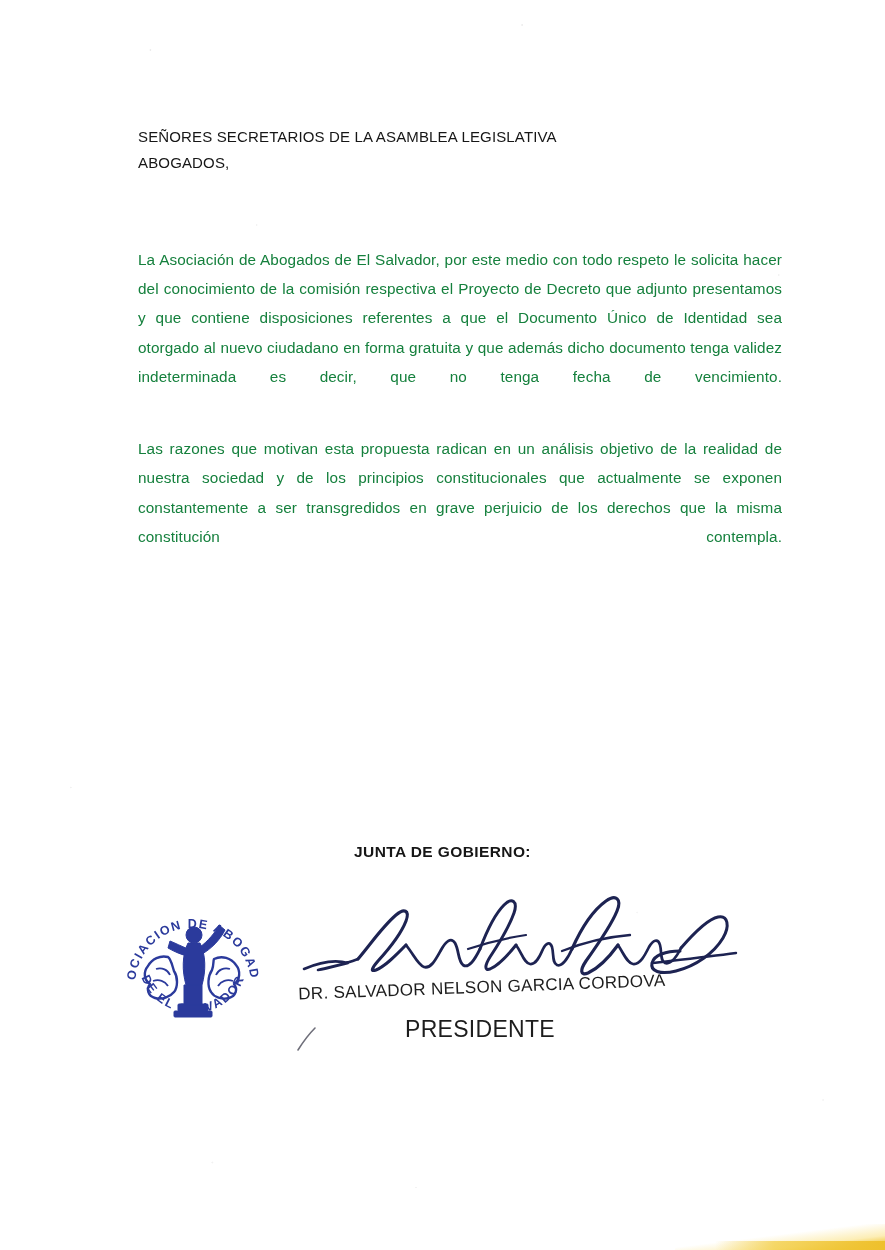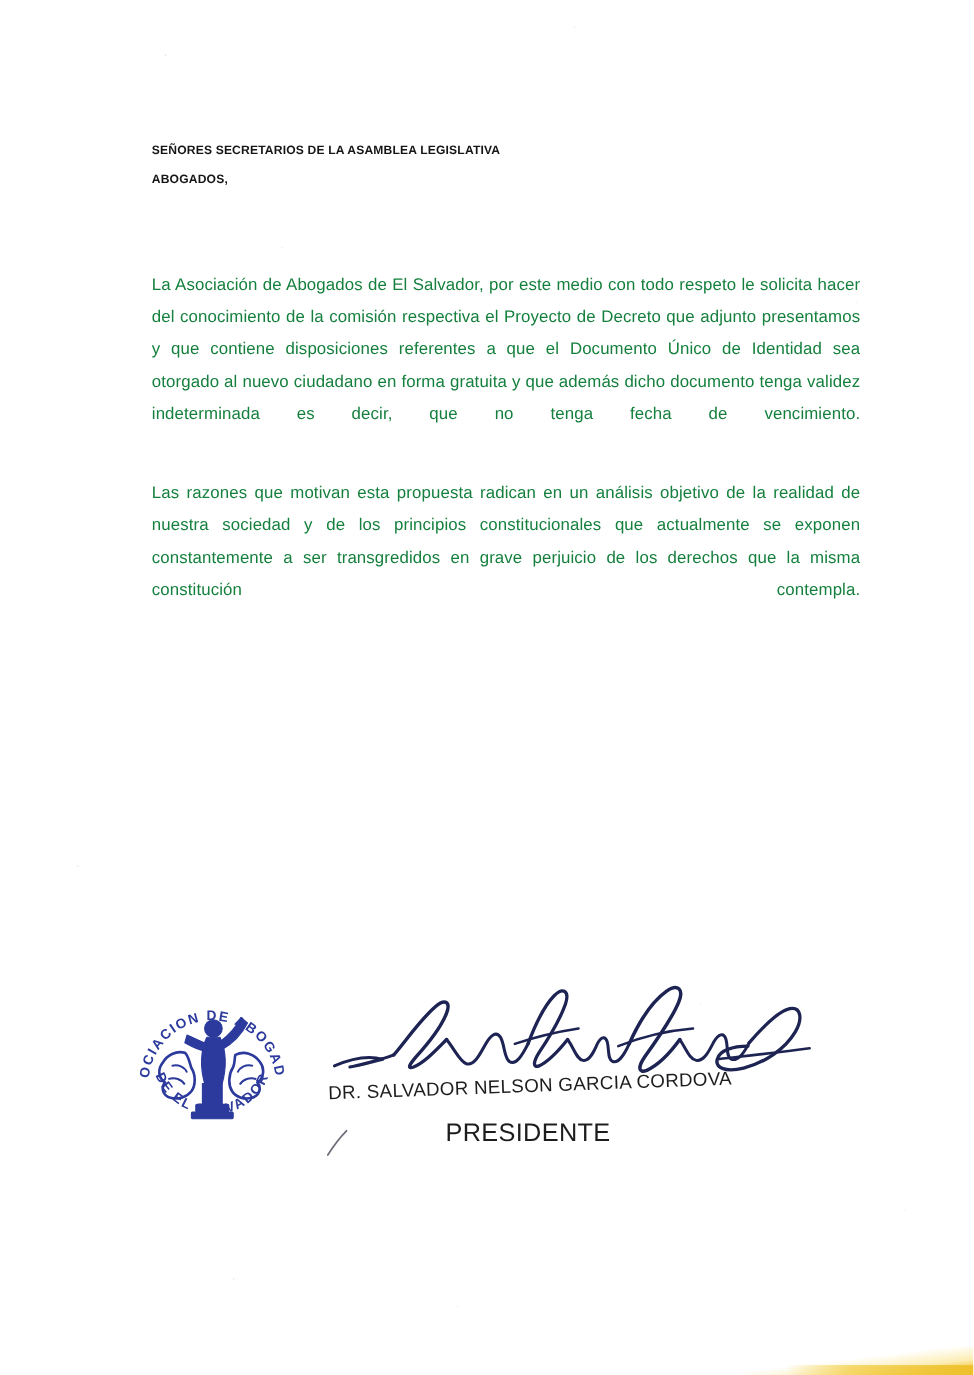--- a/index.html
+++ b/index.html
@@ -38,22 +38,22 @@
   }
 
   
   .addressee {
     position: absolute;
     left: 138px;
     top: 124px;
     width: 680px;
   }
   .addressee-line {
-    font-size: 11px;
-    font-weight: bold;
+    font-size: 15px;
+    font-weight: normal;
     letter-spacing: 0.15px;
     line-height: 26px;
     color: #161616;
     white-space: nowrap;
   }
 
   
   .body-block {
     position: absolute;
     left: 138px;
@@ -188,20 +188,21 @@
   <div class="addressee">
     <div class="addressee-line">SEÑORES SECRETARIOS DE LA ASAMBLEA LEGISLATIVA</div>
     <div class="addressee-line">ABOGADOS,</div>
   </div>
 
   <div class="body-block">
     <p class="para">La Asociación de Abogados de El Salvador, por este medio con todo respeto le solicita hacer del conocimiento de la comisión respectiva el Proyecto de Decreto que adjunto presentamos y que contiene disposiciones referentes a que el Documento Único de Identidad sea otorgado al nuevo ciudadano en forma gratuita y que además dicho documento tenga validez indeterminada es decir, que no tenga fecha de vencimiento.</p>
     <p class="para">Las razones que motivan esta propuesta radican en un análisis objetivo de la realidad de nuestra sociedad y de los principios constitucionales que actualmente se exponen constantemente a ser transgredidos en grave perjuicio de los derechos que la misma constitución contempla.</p>
   </div>
 
+  <div class="junta-label">JUNTA DE GOBIERNO:</div>
 
   <div class="signature-wrap">
     <svg width="440" height="100" viewBox="0 0 440 100" fill="none" xmlns="http://www.w3.org/2000/svg">
       <g stroke="#1d2352" fill="none" stroke-linecap="round" stroke-linejoin="round">
 
         <path d="M4 76 C 20 69, 34 66, 48 70 C 36 73, 26 76, 18 77 C 30 74, 46 71, 58 66" stroke-width="2.6"></path>
 
         <path d="M58 66 C 70 52, 82 34, 96 22 C 104 15, 110 17, 106 28 C 101 41, 88 57, 78 68
                  C 72 75, 70 79, 76 77 C 86 73, 96 62, 106 52" stroke-width="3.1"></path>
 

